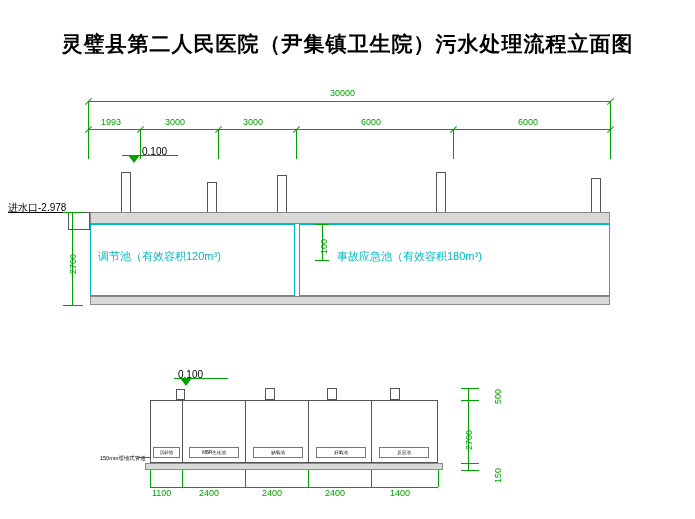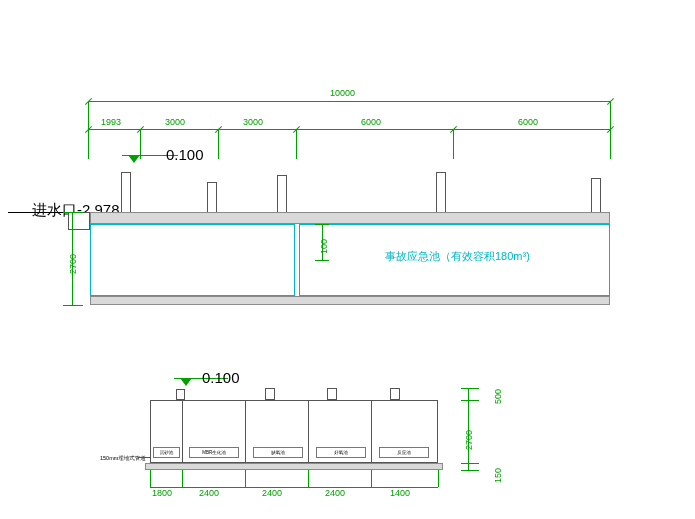--- a/index.html
+++ b/index.html
@@ -34,24 +34,23 @@
     color:#00a000;
     font-family:"Liberation Sans", sans-serif;
     white-space:nowrap;
   }
   .dimtext.vert{
     transform:rotate(-90deg);
     transform-origin:left top;
   }
   .blktext{
     position:absolute;
-    font-size:15px;
+    font-size:10px;
     color:#000;
     white-space:nowrap;
-    padding-left:24px;
   }
   .cyantext{
     position:absolute;
     font-size:11px;
     color:#00b7c4;
     white-space:nowrap;
   }
   .tick{
     position:absolute;
     width:9px;height:0;
@@ -95,27 +94,28 @@
     color:#000;
     white-space:nowrap;
     text-align:center;
   }
 </style>
 </head>
 <body>
 
 <div id="root">
 
+  <div class="title">灵璧县第二人民医院（尹集镇卫生院）污水处理流程立面图</div>
 
   <div class="hline" style="left:88px;top:101px;width:522px;"></div>
   <div class="vline" style="left:88px;top:101px;height:28px;"></div>
   <div class="vline" style="left:610px;top:101px;height:28px;"></div>
   <div class="tick" style="left:84px;top:101px;"></div>
   <div class="tick" style="left:606px;top:101px;"></div>
-  <div class="dimtext" style="left:330px;top:88px;">10000</div>
+  <div class="dimtext" style="left:330px;top:88px;">30000</div>
 
   <div class="hline" style="left:88px;top:129px;width:522px;"></div>
   <div class="vline" style="left:88px;top:129px;height:30px;"></div>
   <div class="vline" style="left:140px;top:129px;height:30px;"></div>
   <div class="vline" style="left:218px;top:129px;height:30px;"></div>
   <div class="vline" style="left:296px;top:129px;height:30px;"></div>
   <div class="vline" style="left:453px;top:129px;height:30px;"></div>
   <div class="vline" style="left:610px;top:129px;height:30px;"></div>
   <div class="tick" style="left:84px;top:129px;"></div>
   <div class="tick" style="left:136px;top:129px;"></div>
@@ -141,21 +141,22 @@
   <div class="vent" style="left:121px;top:172px;width:10px;height:42px;"></div>
   <div class="vent" style="left:207px;top:182px;width:10px;height:32px;"></div>
   <div class="vent" style="left:277px;top:175px;width:10px;height:39px;"></div>
   <div class="vent" style="left:436px;top:172px;width:10px;height:42px;"></div>
   <div class="vent" style="left:591px;top:178px;width:10px;height:36px;"></div>
 
   <div class="slab" style="left:90px;top:212px;width:520px;height:12px;"></div>
 
   <div class="box-cyan" style="left:90px;top:224px;width:205px;height:72px;"></div>
   <div class="box-cyan" style="left:299px;top:224px;width:311px;height:72px;"></div>
-  <div class="cyantext" style="left:337px;top:249px;margin-left:48px;">事故应急池（有效容积180m³)</div>
+  <div class="cyantext" style="left:98px;top:249px;">调节池（有效容积120m³)</div>
+  <div class="cyantext" style="left:337px;top:249px;">事故应急池（有效容积180m³)</div>
 
   <div class="slab" style="left:90px;top:296px;width:520px;height:9px;"></div>
 
   <div class="vline" style="left:72px;top:212px;height:93px;"></div>
   <div class="hline" style="left:63px;top:212px;width:20px;"></div>
   <div class="hline" style="left:63px;top:305px;width:20px;"></div>
   <div class="dimtext vert" style="left:68px;top:274px;">2700</div>
 
   <div class="vline" style="left:322px;top:224px;height:36px;"></div>
   <div class="hline" style="left:315px;top:224px;width:14px;"></div>
@@ -197,21 +198,21 @@
   <div class="smalllabel" style="left:100px;top:455px;font-size:5.5px;">150mm埋地式管道</div>
   <div class="hline-k" style="left:138px;top:457px;width:13px;border-top-color:#555;"></div>
 
   <div class="hline" style="left:150px;top:487px;width:288px;"></div>
   <div class="vline" style="left:150px;top:470px;height:17px;"></div>
   <div class="vline" style="left:182px;top:470px;height:17px;"></div>
   <div class="vline" style="left:245px;top:470px;height:17px;"></div>
   <div class="vline" style="left:308px;top:470px;height:17px;"></div>
   <div class="vline" style="left:371px;top:470px;height:17px;"></div>
   <div class="vline" style="left:438px;top:470px;height:17px;"></div>
-  <div class="dimtext" style="left:152px;top:488px;">1800</div>
+  <div class="dimtext" style="left:152px;top:488px;">1100</div>
   <div class="dimtext" style="left:199px;top:488px;">2400</div>
   <div class="dimtext" style="left:262px;top:488px;">2400</div>
   <div class="dimtext" style="left:325px;top:488px;">2400</div>
   <div class="dimtext" style="left:390px;top:488px;">1400</div>
 
   <div class="vline" style="left:468px;top:388px;height:82px;"></div>
   <div class="hline" style="left:461px;top:388px;width:18px;"></div>
   <div class="hline" style="left:461px;top:400px;width:18px;"></div>
   <div class="hline" style="left:461px;top:463px;width:18px;"></div>
   <div class="hline" style="left:461px;top:470px;width:18px;"></div>

